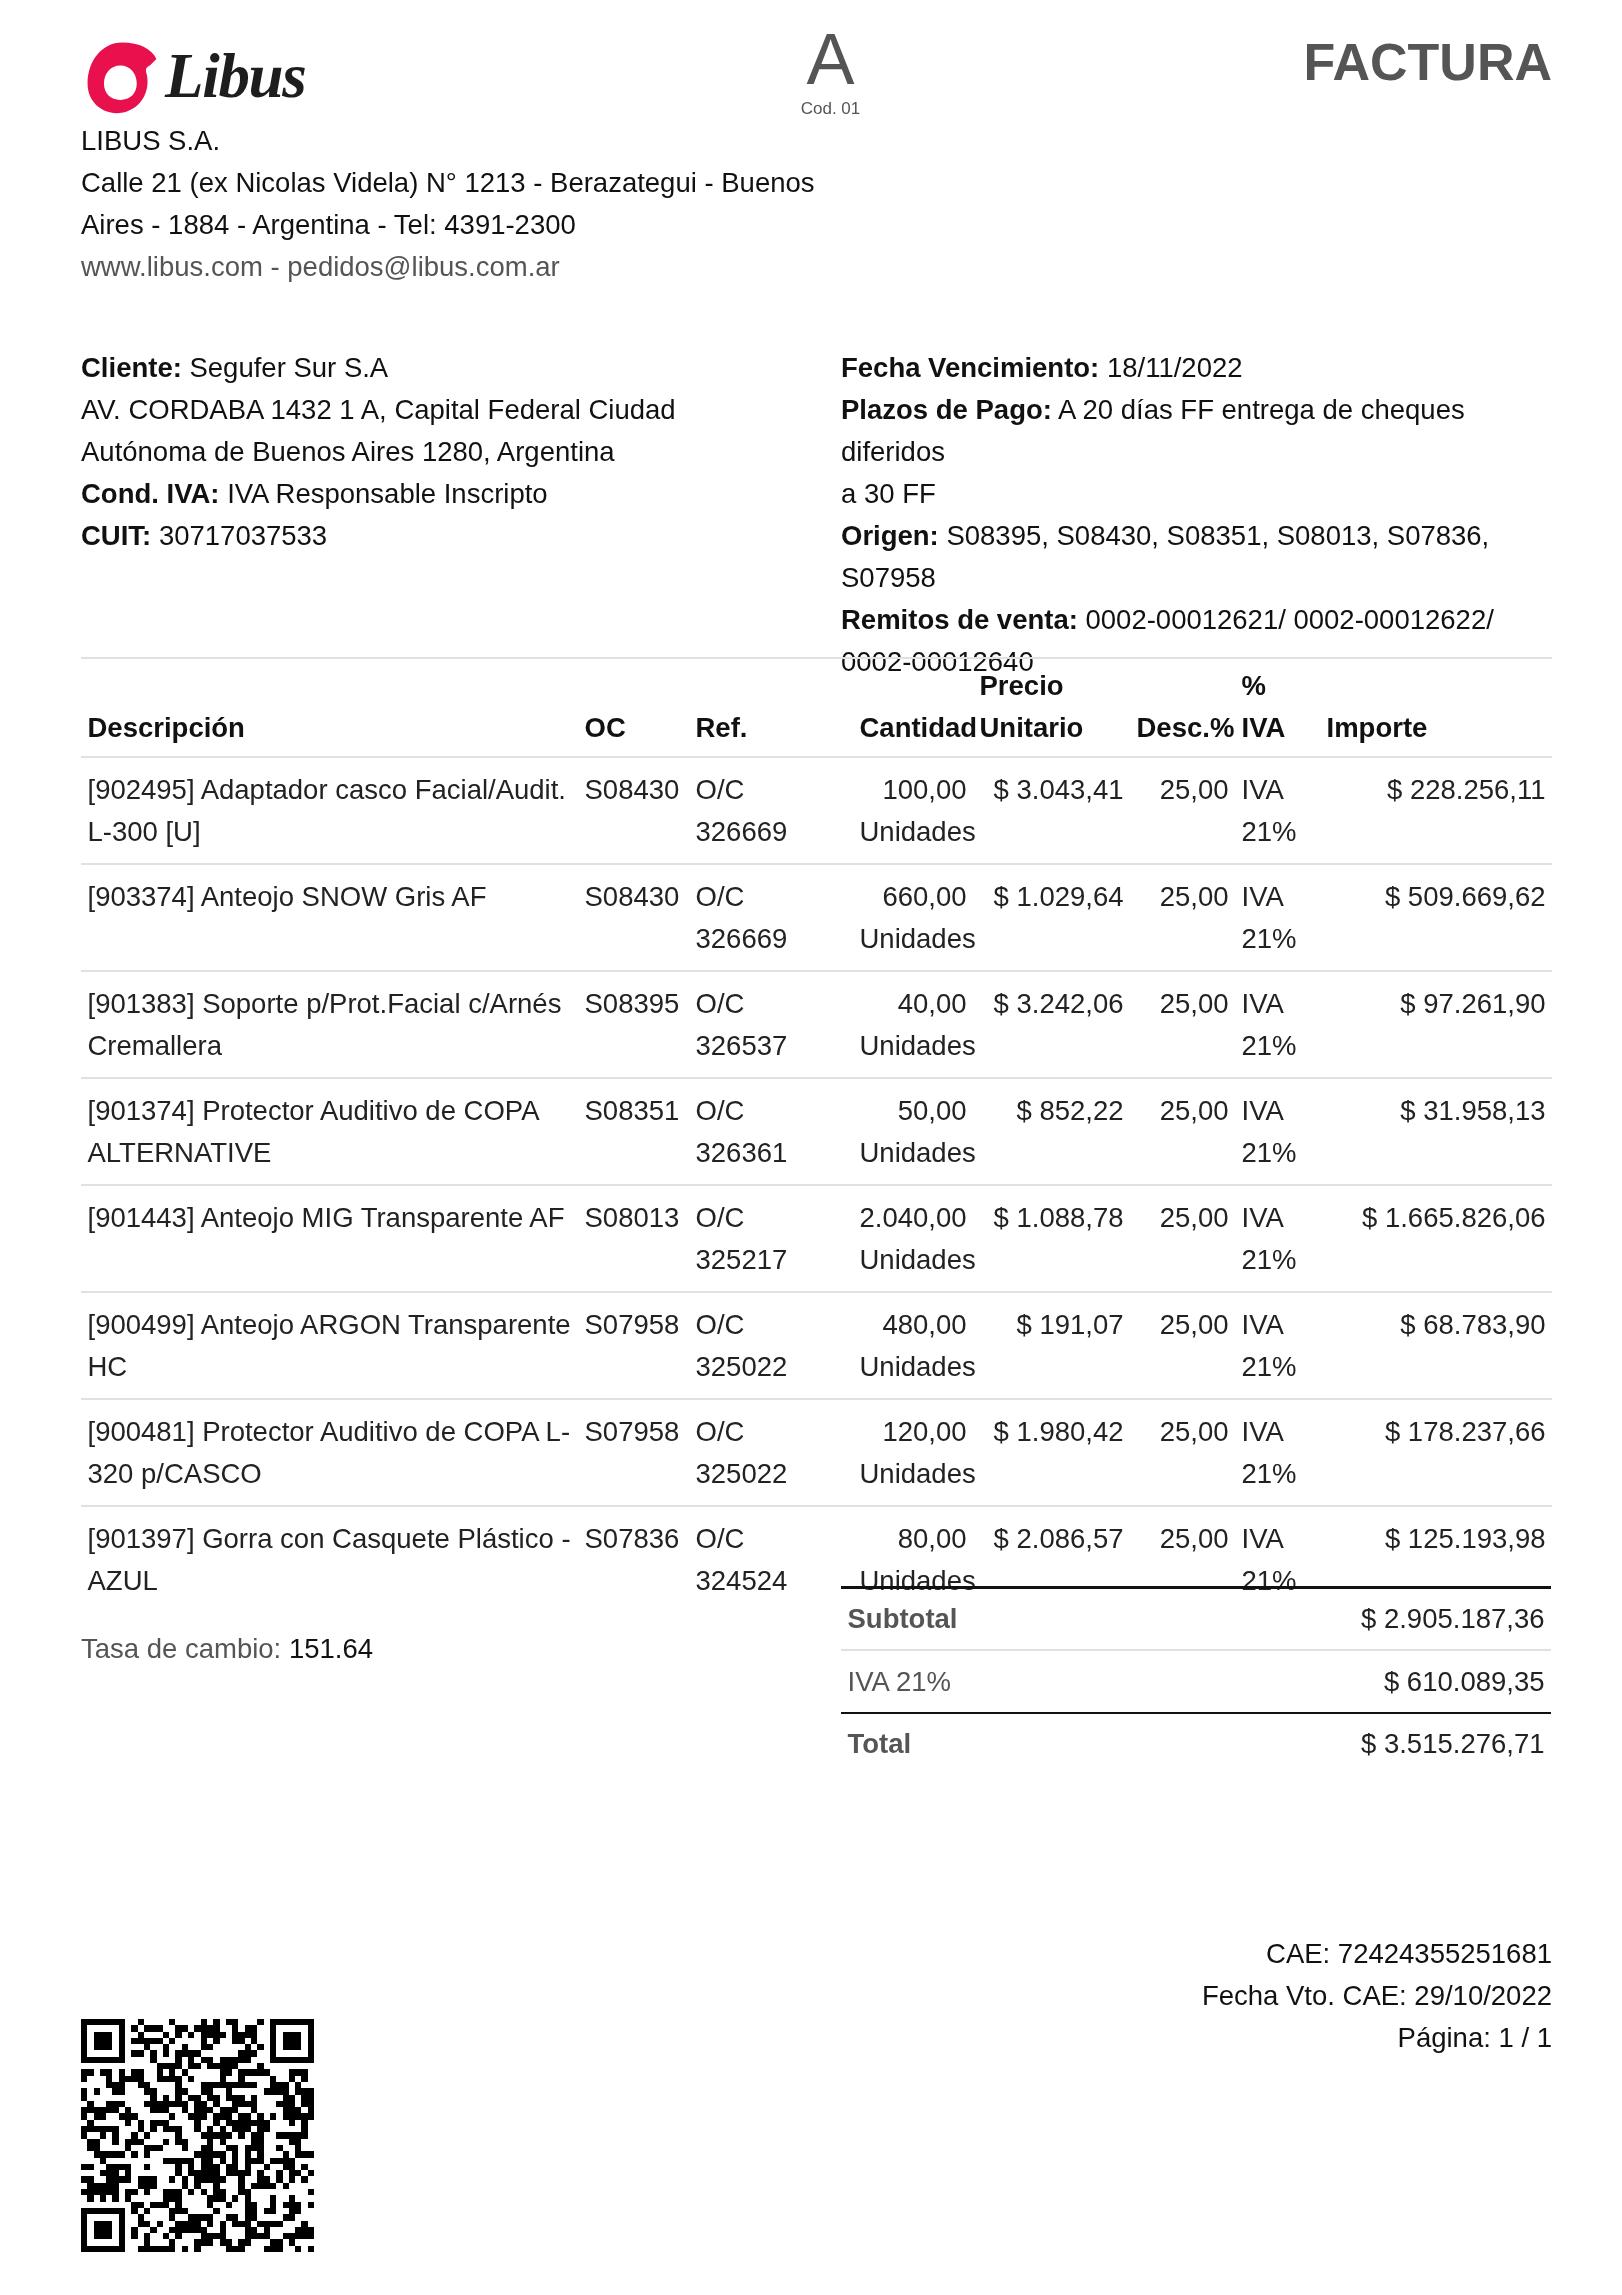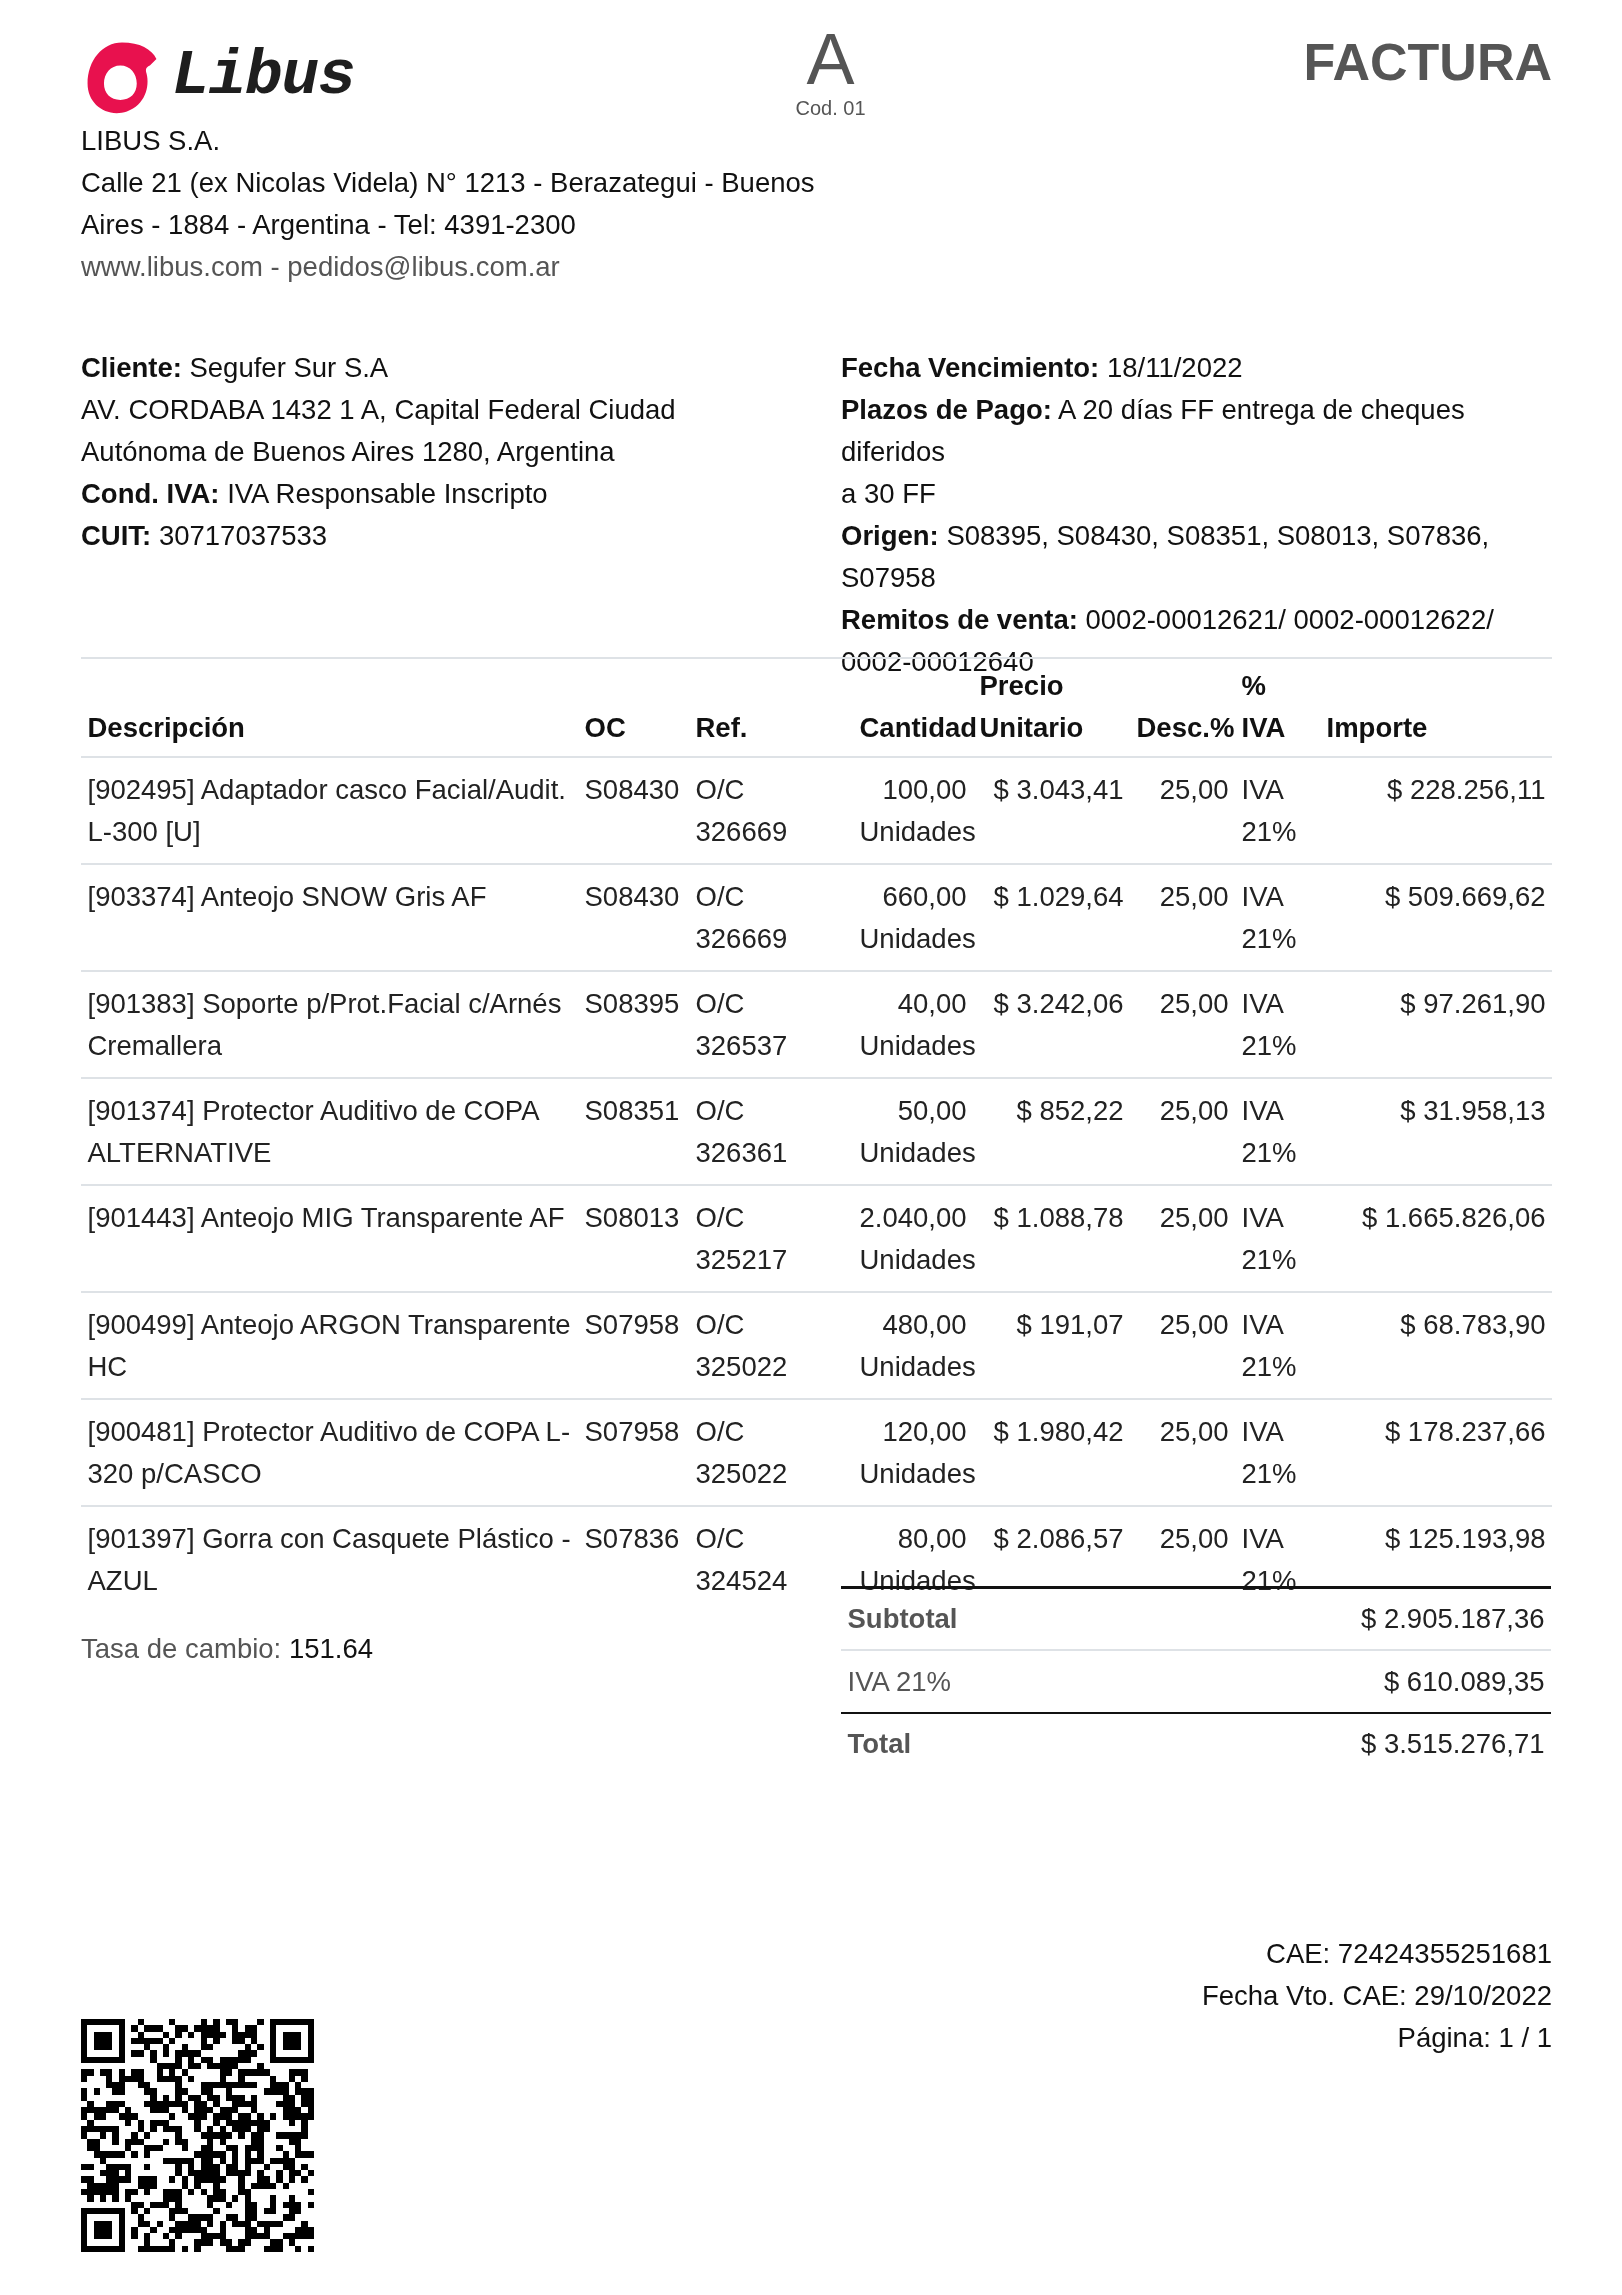--- a/index.html
+++ b/index.html
@@ -9,24 +9,24 @@
       color: #111111;
       position: relative;
       font-size: 27.5px;
       line-height: 42px;
     }
     .page { position: absolute; left: 81px; top: 0; width: 1471px; height: 2295px; }
 
     
     .logo { position: absolute; left: 0; top: 34px; width: 262px; height: 85px; display: flex; align-items: center; }
     .logo svg { width: 82px; height: 82px; flex: none; }
-    .logo-word { font-family: Liberation Mono, monospace; font-weight: bold; font-style: italic; font-size: 63px; line-height: 1; color: #1e1e1e; margin-left: 9px; letter-spacing: -1.3px; }
+    .logo-word { font-family: Liberation Serif, serif; font-weight: bold; font-style: italic; font-size: 63px; line-height: 1; color: #1e1e1e; margin-left: 2px; letter-spacing: -1.3px; }
     .doc-letter { position: absolute; left: 684px; top: 19.6px; width: 131px; text-align: center; }
     .doc-letter .letter { font-size: 72px; line-height: 79px; color: #555555; }
-    .doc-letter .code { font-size: 20px; line-height: 19.6px; color: #555555; }
+    .doc-letter .code { font-size: 17px; line-height: 19.6px; color: #555555; }
     .doc-title { position: absolute; right: 0; top: 33px; font-size: 52px; line-height: 59px; font-weight: bold; color: #555555; }
 
     .company { position: absolute; left: 0; top: 120px; width: 746px; }
     .company .muted { color: #555555; }
     .invoice-meta { position: absolute; right: 0; top: 120px; text-align: right; width: 720px; }
 
     
     .customer { position: absolute; left: 0; top: 347px; width: 720px; }
     .terms { position: absolute; left: 760px; top: 347px; width: 710px; }
     b { font-weight: bold; }

